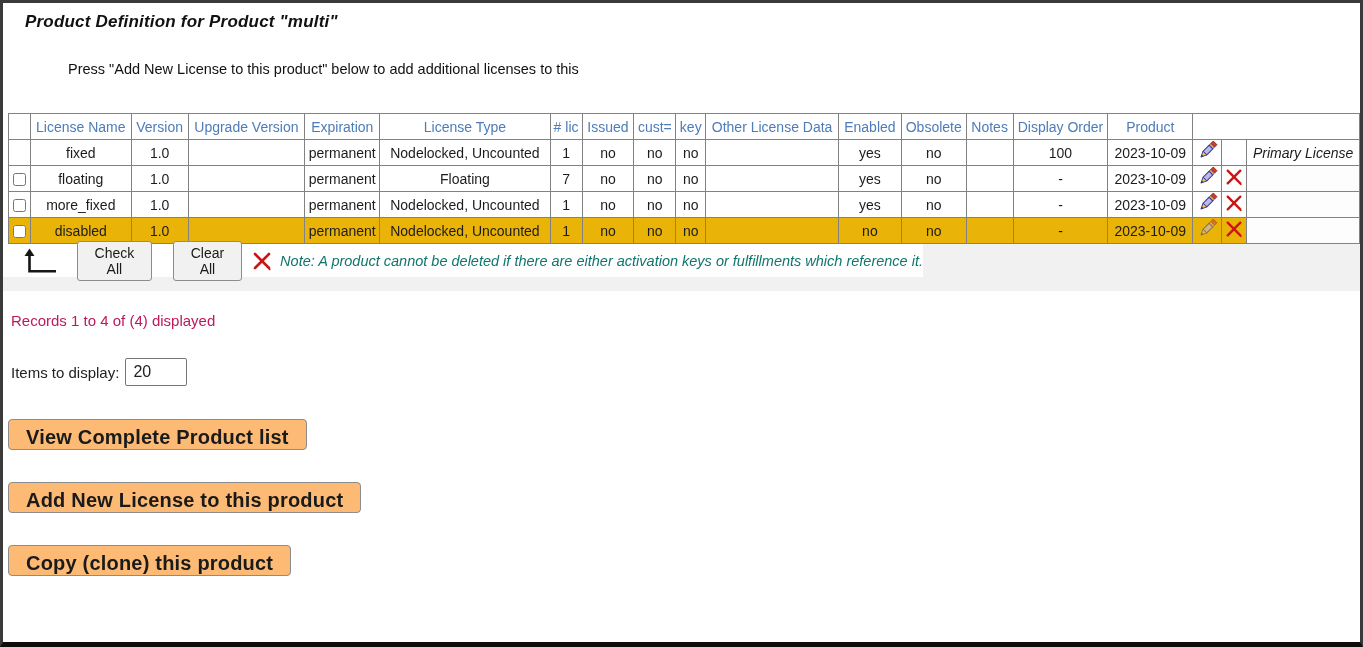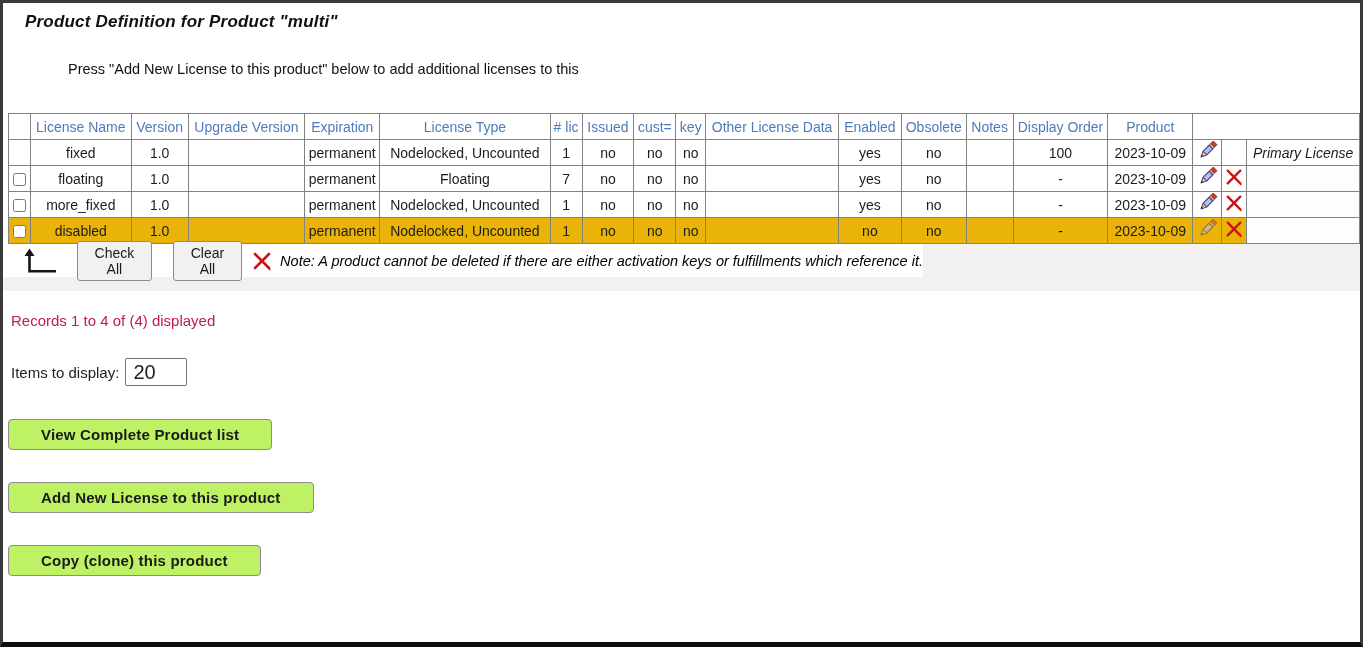--- a/index.html
+++ b/index.html
@@ -50,34 +50,34 @@
   .arrow-wrap { width: 34px; height: 26px; flex: none; }
   .btn-small {
     margin-left: 0; padding: 3px 11px; font-size: 14px;
     font-family: "Liberation Sans", sans-serif;
     background: #f1f1f1; border: 1px solid #8c8c8c; border-radius: 3px;
     color: #1a1a1a; cursor: pointer;
   }
   .btn-small:first-of-type { margin-left: 20px; }
   .btn-small + .btn-small { margin-left: 21px; }
   .note-x { margin-left: 10px; line-height: 0; }
-  .note-text { margin-left: 8px; font-style: italic; font-size: 14.5px; color: #000000; white-space: nowrap; }
+  .note-text { margin-left: 8px; font-style: italic; font-size: 14.5px; color: #0f766e; white-space: nowrap; }
   .records { margin: 21px 0 0 8px; font-size: 15px; color: #be185d; }
   .items-row { margin: 29px 0 0 8px; font-size: 15px; color: #222; display: flex; align-items: center; }
   .items-row input {
     margin-left: 6px; width: 62px; height: 28px;
-    font-size: 20px; font-family: "Liberation Sans", sans-serif;
+    font-size: 16px; font-family: "Liberation Sans", sans-serif;
     padding: 2px 7px; border: 1px solid #767676; border-radius: 2px; color: #222;
   }
   .action-btn {
     display: block; margin: 32px 0 0 5px;
-    padding: 6px 32px; height: 31px;
+    padding: 6px 17px; height: 31px;
     font-family: "Liberation Sans", sans-serif;
-    font-size: 15px; font-weight: bold; color: #1a1a1a;
-    background: #bef264; border: 1px solid #8c8c8c; border-radius: 4px;
+    font-size: 20px; font-weight: bold; color: #1a1a1a;
+    background: #fdba74; border: 1px solid #8c8c8c; border-radius: 4px;
     cursor: pointer; letter-spacing: .2px;
   }
   .action-btn.first { margin-top: 33px; }
   input[type="checkbox"] { width: 13px; height: 13px; margin: 0; vertical-align: middle; cursor: pointer; }
 </style>
 </head>
 <body>
 
 <h1 class="page-title">Product Definition for Product "multi"</h1>
 

